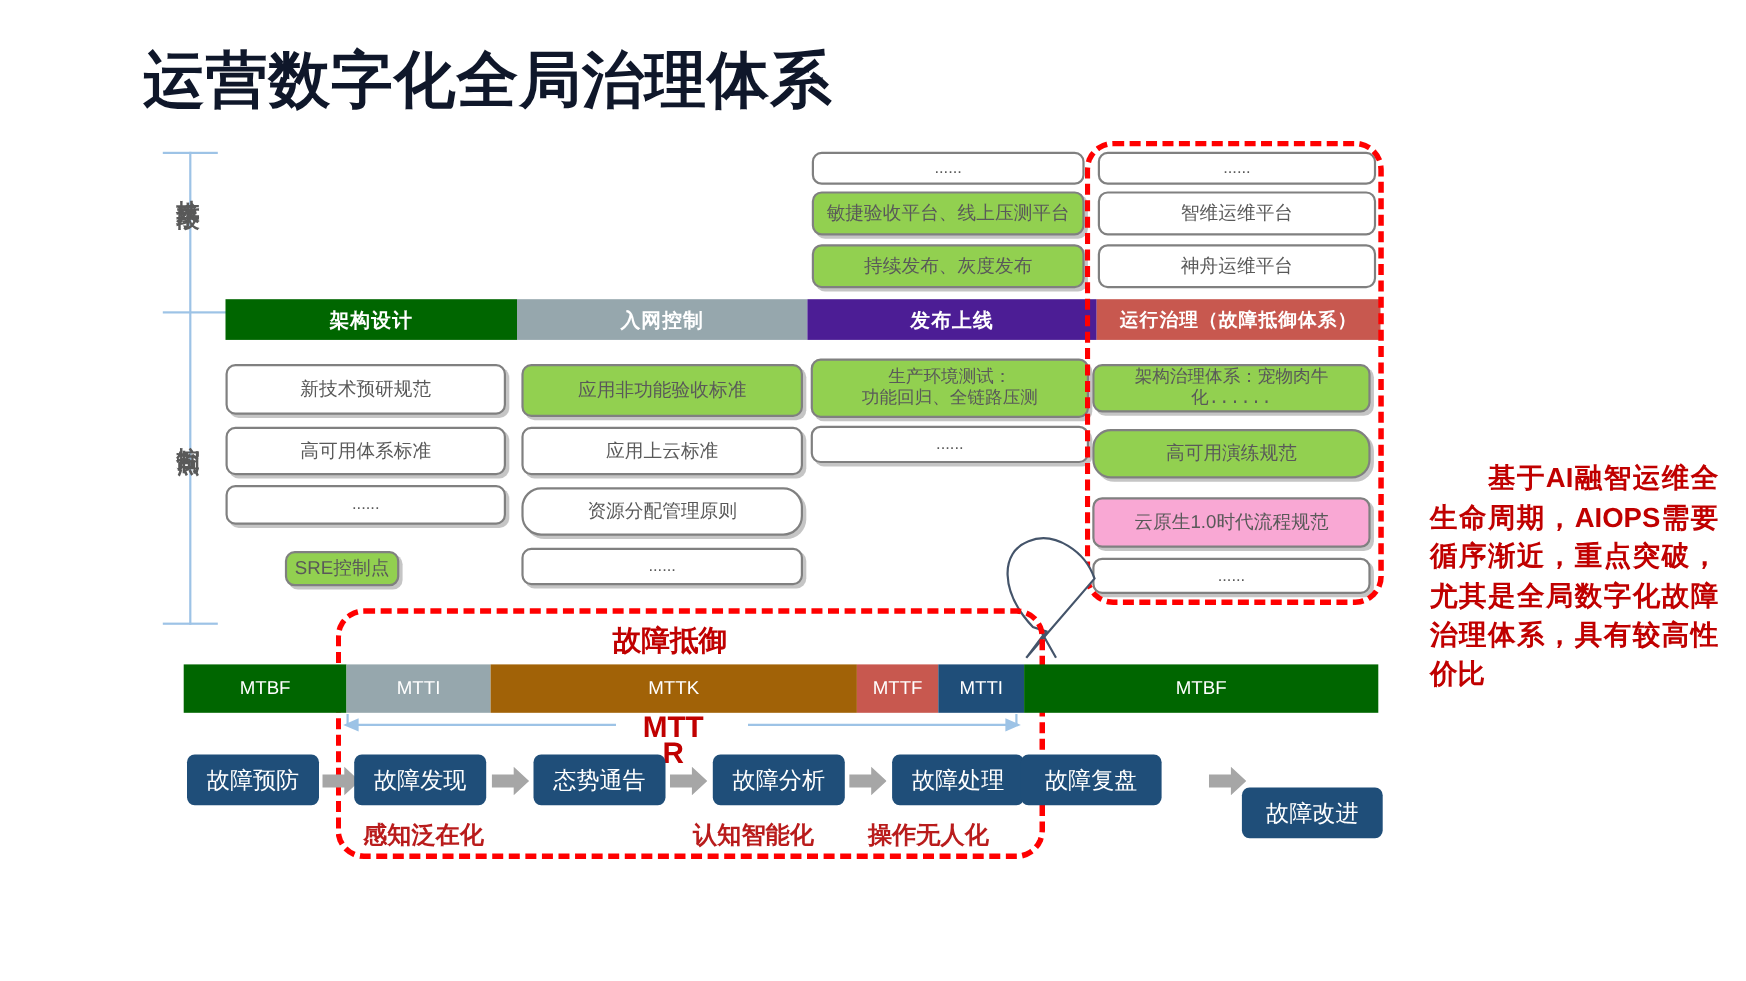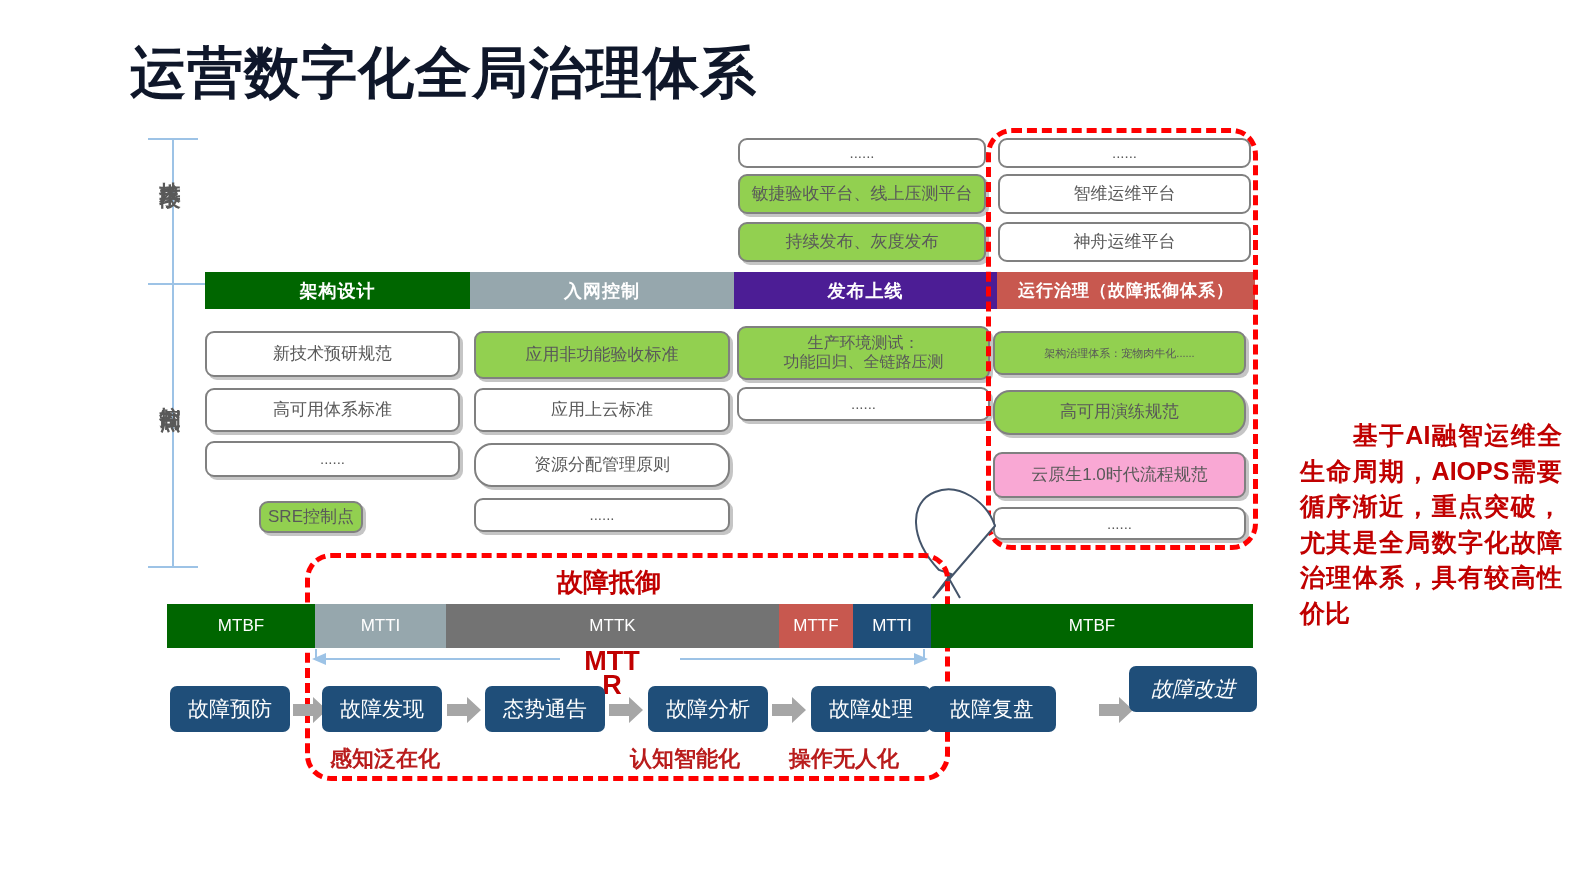--- a/index.html
+++ b/index.html
@@ -141,40 +141,40 @@
 
 <div class="abs rbox green shadow" style="left:474px;top:331px;width:256px;height:48px;">应用非功能验收标准</div>
 <div class="abs rbox shadow" style="left:474px;top:388px;width:256px;height:44px;">应用上云标准</div>
 <div class="abs rbox shadow" style="left:474px;top:443px;width:256px;height:44px;border-radius:18px;">资源分配管理原则</div>
 <div class="abs rbox shadow" style="left:474px;top:498px;width:256px;height:34px;font-size:15px;">......</div>
 
 <div class="abs rbox green shadow" style="left:737px;top:326px;width:253px;height:54px;white-space:pre-line;font-size:16px;">生产环境测试：
 功能回归、全链路压测</div>
 <div class="abs rbox shadow" style="left:737px;top:387px;width:253px;height:34px;font-size:15px;">......</div>
 
-<div class="abs rbox green shadow" style="left:993px;top:331px;width:253px;height:44px;font-size:11px;">架构治理体系：宠物肉牛化......</div>
+<div class="abs rbox green shadow" style="left:993px;top:331px;width:253px;height:44px;font-size:16px;font-family:Liberation Mono, monospace;">架构治理体系：宠物肉牛化......</div>
 <div class="abs rbox green shadow" style="left:993px;top:390px;width:253px;height:45px;border-radius:17px;">高可用演练规范</div>
 <div class="abs rbox gray shadow" style="left:993px;top:452px;width:253px;height:46px;">云原生1.0时代流程规范</div>
 <div class="abs rbox shadow" style="left:993px;top:507px;width:253px;height:33px;font-size:15px;">......</div>
 
 <div class="abs dashed-red" style="left:986px;top:128px;width:272px;height:422px;"></div>
 
 <svg class="abs" style="left:855px;top:470px;width:150px;height:135px;" viewBox="0 0 150 135">
   <path d="M 105 128 L 88 98 L 98 96 C 70 66 62 42 82 30 C 102 18 130 34 140 56" fill="none" stroke="#44546a" stroke-width="2"></path>
   <path d="M 140 56 C 132 32 104 12 80 22 C 54 32 54 68 84 100 L 96 104 L 78 128 Z" fill="#ffffff" stroke="#44546a" stroke-width="2"></path>
 </svg>
 
 <div class="abs dashed-red" style="left:305px;top:553px;width:645px;height:228px;"></div>
 
 <div class="abs" id="fault-defense-label" style="left:557px;top:565px;">故障抵御</div>
 
 <div class="abs" style="left:167px;top:604px;width:1086px;height:44px;display:flex;">
   <div class="tl-seg" style="width:148px;background:#006600;">MTBF</div>
   <div class="tl-seg" style="width:131px;background:#96a7ad;">MTTI</div>
-  <div class="tl-seg" style="width:333px;background:#737373;">MTTK</div>
+  <div class="tl-seg" style="width:333px;background:#a16207;">MTTK</div>
   <div class="tl-seg" style="width:74px;background:#c8584f;">MTTF</div>
   <div class="tl-seg" style="width:78px;background:#1f4e79;">MTTI</div>
   <div class="tl-seg" style="flex:1;background:#006600;">MTBF</div>
 </div>
 
 <svg class="abs" style="left:310px;top:648px;width:620px;height:22px;" viewBox="0 0 620 22">
   <line x1="6" y1="11" x2="6" y2="1" stroke="#9dc3e6" stroke-width="2"></line>
   <line x1="614" y1="11" x2="614" y2="1" stroke="#9dc3e6" stroke-width="2"></line>
   <line x1="10" y1="11" x2="250" y2="11" stroke="#9dc3e6" stroke-width="2"></line>
   <polygon points="2,11 16,5 16,17" fill="#9dc3e6"></polygon>
@@ -210,19 +210,19 @@
 <div class="abs pbox" style="left:811px;top:686px;width:120px;height:46px;">故障处理</div>
 <svg class="abs parrow" style="left:936px;top:697px;" viewBox="0 0 34 26">
     <path d="M0 7 H20 V0 L34 13 L20 26 V19 H0 Z" fill="#a6a6a6"></path>
   </svg>
 
 <div class="abs pbox" style="left:928px;top:686px;width:128px;height:46px;">故障复盘</div>
 <svg class="abs parrow" style="left:1099px;top:697px;" viewBox="0 0 34 26">
     <path d="M0 7 H20 V0 L34 13 L20 26 V19 H0 Z" fill="#a6a6a6"></path>
   </svg>
 
-<div class="abs pbox" style="left:1129px;top:666px;width:128px;height:46px;font-style:italic;">故障改进</div>
+<div class="abs pbox" style="left:1129px;top:716px;width:128px;height:46px;">故障改进</div>
 
 <div class="abs red-anno" style="left:330px;top:744px;">感知泛在化</div>
 <div class="abs red-anno" style="left:630px;top:744px;">认知智能化</div>
 <div class="abs red-anno" style="left:789px;top:744px;">操作无人化</div>
 
 <div class="abs" id="side-note">　　基于AI融智运维全生命周期，AIOPS需要循序渐近，重点突破，尤其是全局数字化故障治理体系，具有较高性价比</div>
 
 </body></html>

